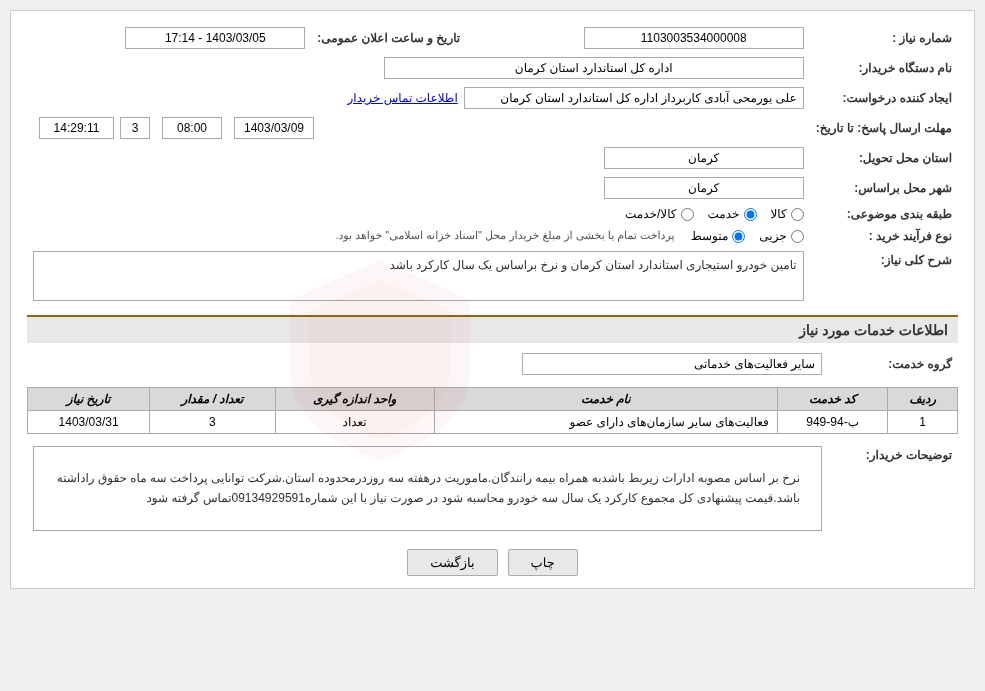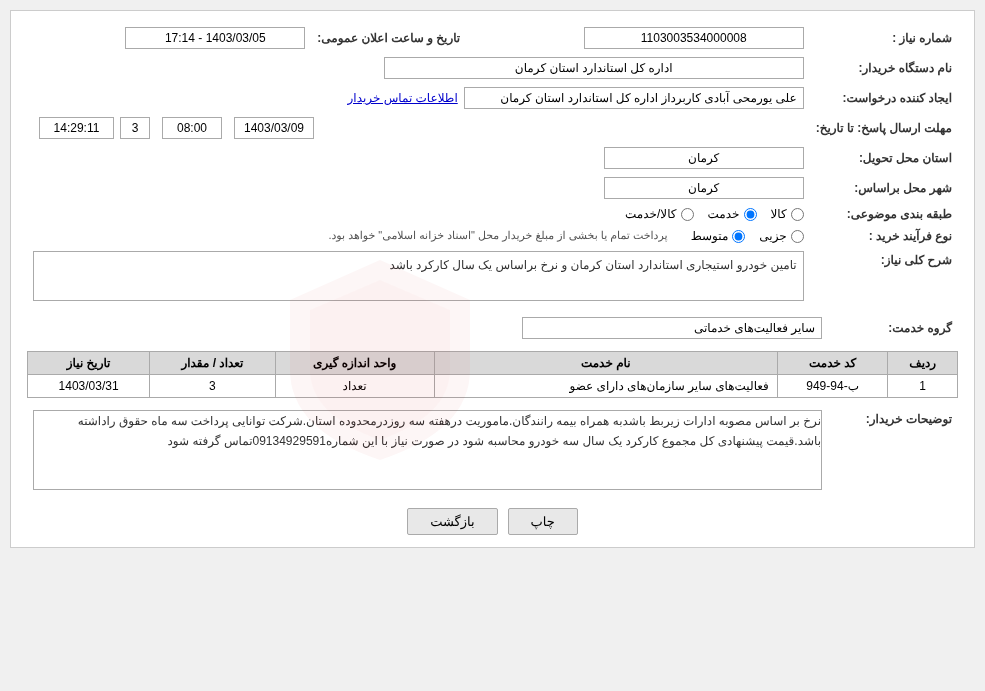--- a/index.html
+++ b/index.html
@@ -104,33 +104,34 @@
       border-collapse: collapse;
       font-size: 12px;
       margin-bottom: 8px;
     }
     .service-table th {
       background: #d9d9d9;
       border: 1px solid #aaa;
       padding: 4px 8px;
       text-align: center;
       font-weight: bold;
+      font-style: italic;
     }
     .service-table td {
       border: 1px solid #aaa;
       padding: 4px 8px;
       text-align: center;
     }
     .service-table td.text-right {
       text-align: right;
     }
     .notes-box {
       border: 1px solid #aaa;
       background: #fff;
-      padding: 0;
+      padding: 21px;
       min-height: 80px;
       text-align: right;
       font-size: 12px;
       line-height: 1.7;
       color: #333;
     }
     .button-row {
       display: flex;
       justify-content: center;
       gap: 10px;
@@ -258,36 +259,37 @@
             <div class="radio-group">
               <div class="radio-item">
                 <input type="radio" name="process" style="">
                 <label>جزیی</label>
               </div>
               <div class="radio-item">
                 <input type="radio" name="process" checked="" style="">
                 <label>متوسط</label>
               </div>
             </div>
-            <span style="font-size:11px; color:#555; margin-right:17px;text-align:right;">پرداخت تمام یا بخشی از مبلغ خریدار محل "اسناد خزانه اسلامی" خواهد بود.</span>
+            <span style="font-size:11px; color:#555; margin-right:10px;text-align:right;">پرداخت تمام یا بخشی از مبلغ خریدار محل "اسناد خزانه اسلامی" خواهد بود.</span>
           </div>
         </td>
       </tr>
 
       <tr>
         <td class="label-cell" style="vertical-align:top; padding-top:6px;">شرح کلی نیاز:</td>
         <td colspan="3">
           <div class="description-box">
             <span>تامین خودرو استیجاری استاندارد استان کرمان  و نرخ براساس یک سال کارکرد باشد</span>
           </div>
         </td>
       </tr>
     </tbody>
       </table>
 
+    <div class="section-title">اطلاعات خدمات مورد نیاز</div>
 
     <table class="info-table">
       <tbody>
           <tr>
         <td class="label-cell">گروه خدمت:</td>
         <td>
           <span class="value-box" style="width:300px; text-align:right;">سایر فعالیت‌های خدماتی</span>
         </td>
       </tr>
     </tbody>

